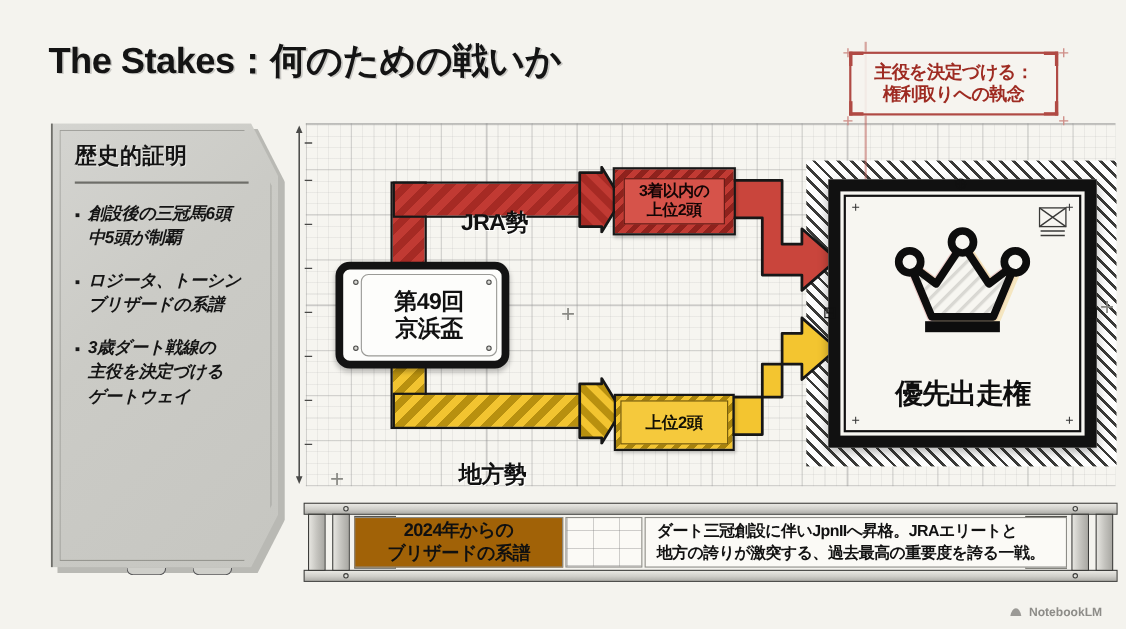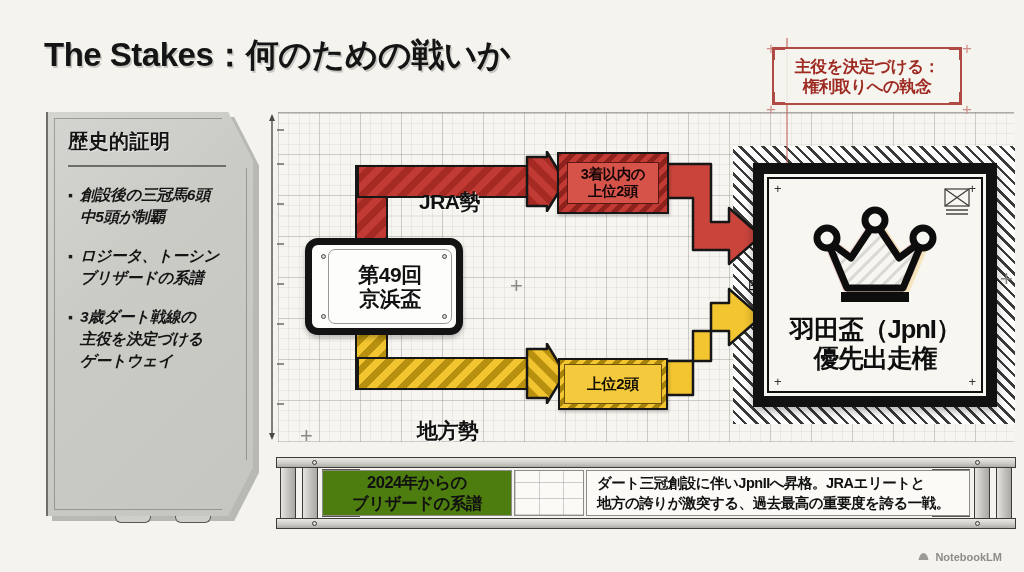--- a/index.html
+++ b/index.html
@@ -346,21 +346,21 @@
   .brace::before { transform: rotate(38deg); }
   .brace::after  { transform: rotate(-38deg); }
   .rivet {
     position: absolute;
     width: 5px; height: 5px; border-radius: 50%;
     background: #ddddd8; border: 1.2px solid #3c3c3a;
   }
   #truss-panel-left {
     position: absolute;
     left: 46px; top: 13px; width: 190px; bottom: 13px;
-    background: #4d7c0f;
+    background: #a16207;
     border: 1px solid #8d8c87;
     display:flex; flex-direction:column;
     align-items:center; justify-content:center;
   }
   #truss-panel-left div {
     font-size: 16.5px; font-weight: bold; color: #101010;
     line-height: 1.25; letter-spacing:-0.5px;
   }
   #truss-panel-mid {
     position:absolute;
@@ -553,21 +553,20 @@
 
     <svg id="vault-glyph" viewBox="0 0 26 30">
       <rect x="1" y="1" width="24" height="17" fill="none" stroke="#3a3a38" stroke-width="1.2"></rect>
       <line x1="1" y1="1" x2="25" y2="18" stroke="#3a3a38" stroke-width="1.2"></line>
       <line x1="25" y1="1" x2="1" y2="18" stroke="#3a3a38" stroke-width="1.2"></line>
       <line x1="2" y1="22" x2="24" y2="22" stroke="#3a3a38" stroke-width="1.4"></line>
       <line x1="2" y1="26" x2="24" y2="26" stroke="#3a3a38" stroke-width="1.4"></line>
     </svg>
 
     <div id="vault-title">
-      <div>羽田盃（JpnI）</div>
       <div>優先出走権</div>
     </div>
 
     <span class="vault-tick" style="left:10px; top:8px;">+</span>
     <span class="vault-tick" style="right:10px; top:8px;">+</span>
     <span class="vault-tick" style="left:10px; bottom:8px;">+</span>
     <span class="vault-tick" style="right:10px; bottom:8px;">+</span>
   </div>
 
   <span class="vault-tick" style="left:867px; top:160px; color:#111; font-size:15px; z-index:9;">⊕</span>

